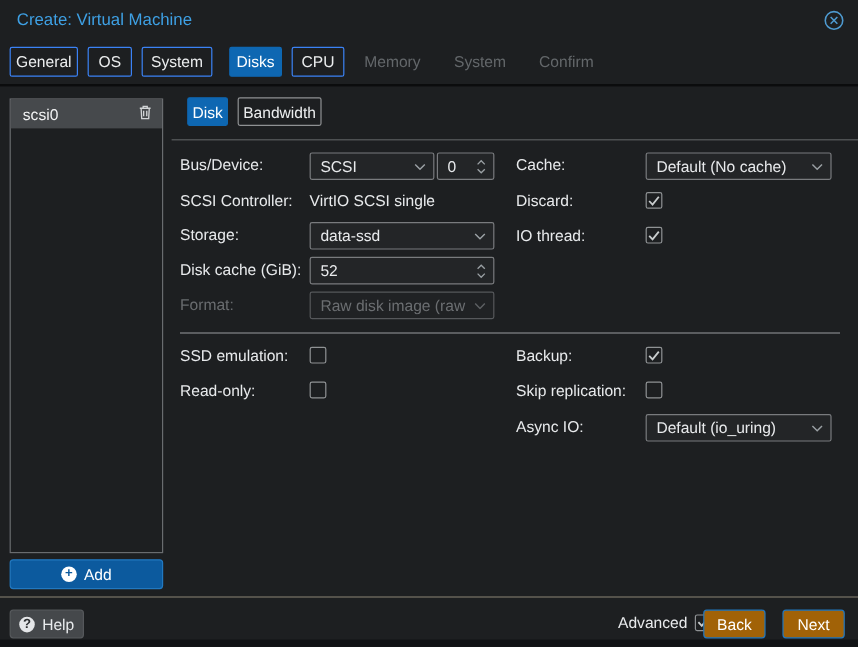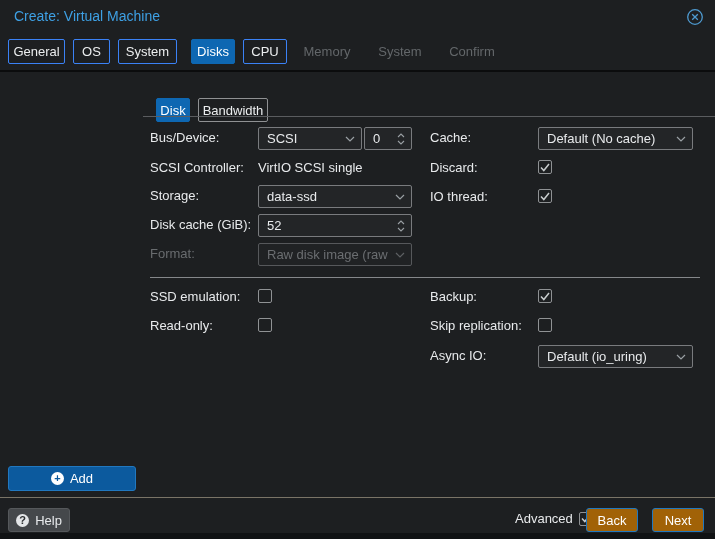--- a/index.html
+++ b/index.html
@@ -27,21 +27,21 @@
   .side-row .grow{flex:1;}
   .add-btn{position:absolute;left:8px;top:466px;width:128px;height:25px;box-sizing:border-box;
     background:#0c5a9e;border:1px solid #2178c0;border-radius:3px;color:#fff;font-size:13px;
     display:flex;align-items:center;justify-content:center;gap:6px;cursor:pointer;}
   .circle-ic{display:inline-block;width:13px;height:13px;border-radius:50%;
     font-size:11px;font-weight:bold;line-height:13px;text-align:center;}
   .add-ic{background:#ffffff;color:#0c5a9e;}
   .help-ic{background:#e4e6e8;color:#2c2f31;}
 
   
-  .stab{position:absolute;top:98px;height:24px;box-sizing:border-box;border:1px solid #8f9193;
+  .stab{position:absolute;top:81px;height:24px;box-sizing:border-box;border:1px solid #8f9193;
     background:transparent;color:#eceeef;font-size:13px;display:flex;align-items:center;
     justify-content:center;border-radius:2px;cursor:pointer;}
   .stab.active{background:#0e67b2;border-color:#0e67b2;color:#fff;}
 
   .sep-tabs{position:absolute;left:143px;top:116px;width:572px;height:1px;background:#5a5c5f;}
   .sep-mid{position:absolute;left:150px;top:277px;width:550px;height:1px;background:#85878a;}
   .sep-footer{position:absolute;left:0;top:497px;width:715px;height:1px;background:#7a7467;}
 
   
   .flabel{position:absolute;font-size:13px;color:#e8eaec;line-height:16px;white-space:nowrap;}
@@ -88,20 +88,33 @@
   <div class="wtab" style="left:73px;width:37px">OS</div>
   <div class="wtab" style="left:118px;width:59px">System</div>
   <div class="wtab active" style="left:191px;width:44px">Disks</div>
   <div class="wtab" style="left:243px;width:44px">CPU</div>
   <div class="wtab disabled" style="left:303px;width:48px">Memory</div>
   <div class="wtab disabled" style="left:375px;width:50px">System</div>
   <div class="wtab disabled" style="left:448px;width:48px">Confirm</div>
 
   <div class="hdr-sep"></div>
 
+  <div class="sidebar">
+    <div class="side-row">
+      <span class="grow">scsi0</span>
+      <span>
+        <svg width="12" height="13" viewBox="0 0 12 13" fill="none" stroke="#d2d5d7" stroke-width="1.1">
+          <path d="M1.5 3.2h9"></path>
+          <path d="M4.3 3V1.6h3.4V3"></path>
+          <path d="M2.6 3.2l.5 8.6h5.8l.5-8.6"></path>
+          <path d="M4.7 5.2v4.6M7.3 5.2v4.6"></path>
+        </svg>
+      </span>
+    </div>
+  </div>
   <div class="add-btn">
     <span class="circle-ic add-ic">+</span>
     <span>Add</span>
   </div>
 
   <div class="stab active" style="left:156px;width:34px">Disk</div>
   <div class="stab" style="left:198px;width:70px">Bandwidth</div>
   <div class="sep-tabs"></div>
 
   <div class="flabel" style="left:150px;top:130px">Bus/Device:</div>

